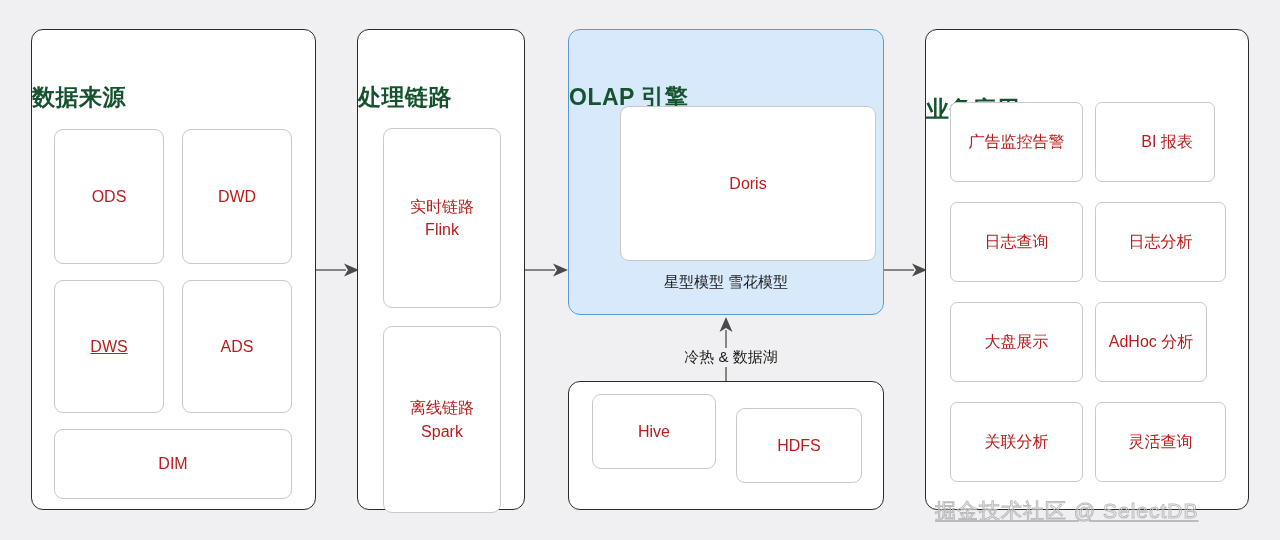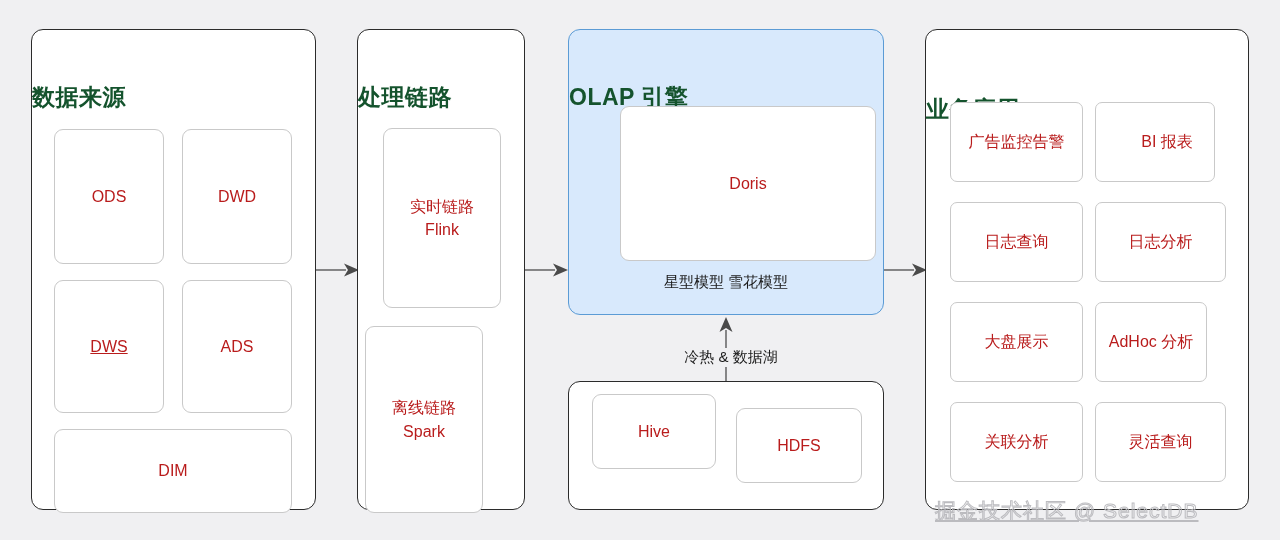--- a/index.html
+++ b/index.html
@@ -125,38 +125,38 @@
     </div>
     <div class="card" style="left:150px; top:99px; width:110px; height:135px;">
       <span>DWD</span>
     </div>
     <div class="card" style="left:22px; top:250px; width:110px; height:133px;text-decoration:underline;">
       <span>DWS</span>
     </div>
     <div class="card" style="left:150px; top:250px; width:110px; height:133px;">
       <span>ADS</span>
     </div>
-    <div class="card" style="left:22px; top:399px; width:238px; height:84px;">
+    <div class="card" style="left:22px; top:399px; width:238px; height:70px;">
       <span>DIM</span>
     </div>
   </div>
 
   <svg class="conn" style="left:316px; top:262px; width:44px; height:16px;" viewBox="0 0 44 16">
     <line x1="0" y1="8" x2="30" y2="8"></line>
     <polygon points="28,1.5 43,8 28,14.5 32,8"></polygon>
   </svg>
 
   <div class="panel" style="left:357px; top:29px; width:168px; height:481px;">
     <div class="panel-title" style="top:52px;">处理链路</div>
 
     <div class="card" style="left:25px; top:98px; width:118px; height:180px;">
       <span>实时链路</span>
       <span class="l2">Flink</span>
     </div>
-    <div class="card" style="left:7px; top:296px; width:118px; height:187px;">
+    <div class="card" style="left:25px; top:296px; width:118px; height:187px;">
       <span>离线链路</span>
       <span class="l2">Spark</span>
     </div>
   </div>
 
   <svg class="conn" style="left:525px; top:262px; width:44px; height:16px;" viewBox="0 0 44 16">
     <line x1="0" y1="8" x2="30" y2="8"></line>
     <polygon points="28,1.5 43,8 28,14.5 32,8"></polygon>
   </svg>
 

